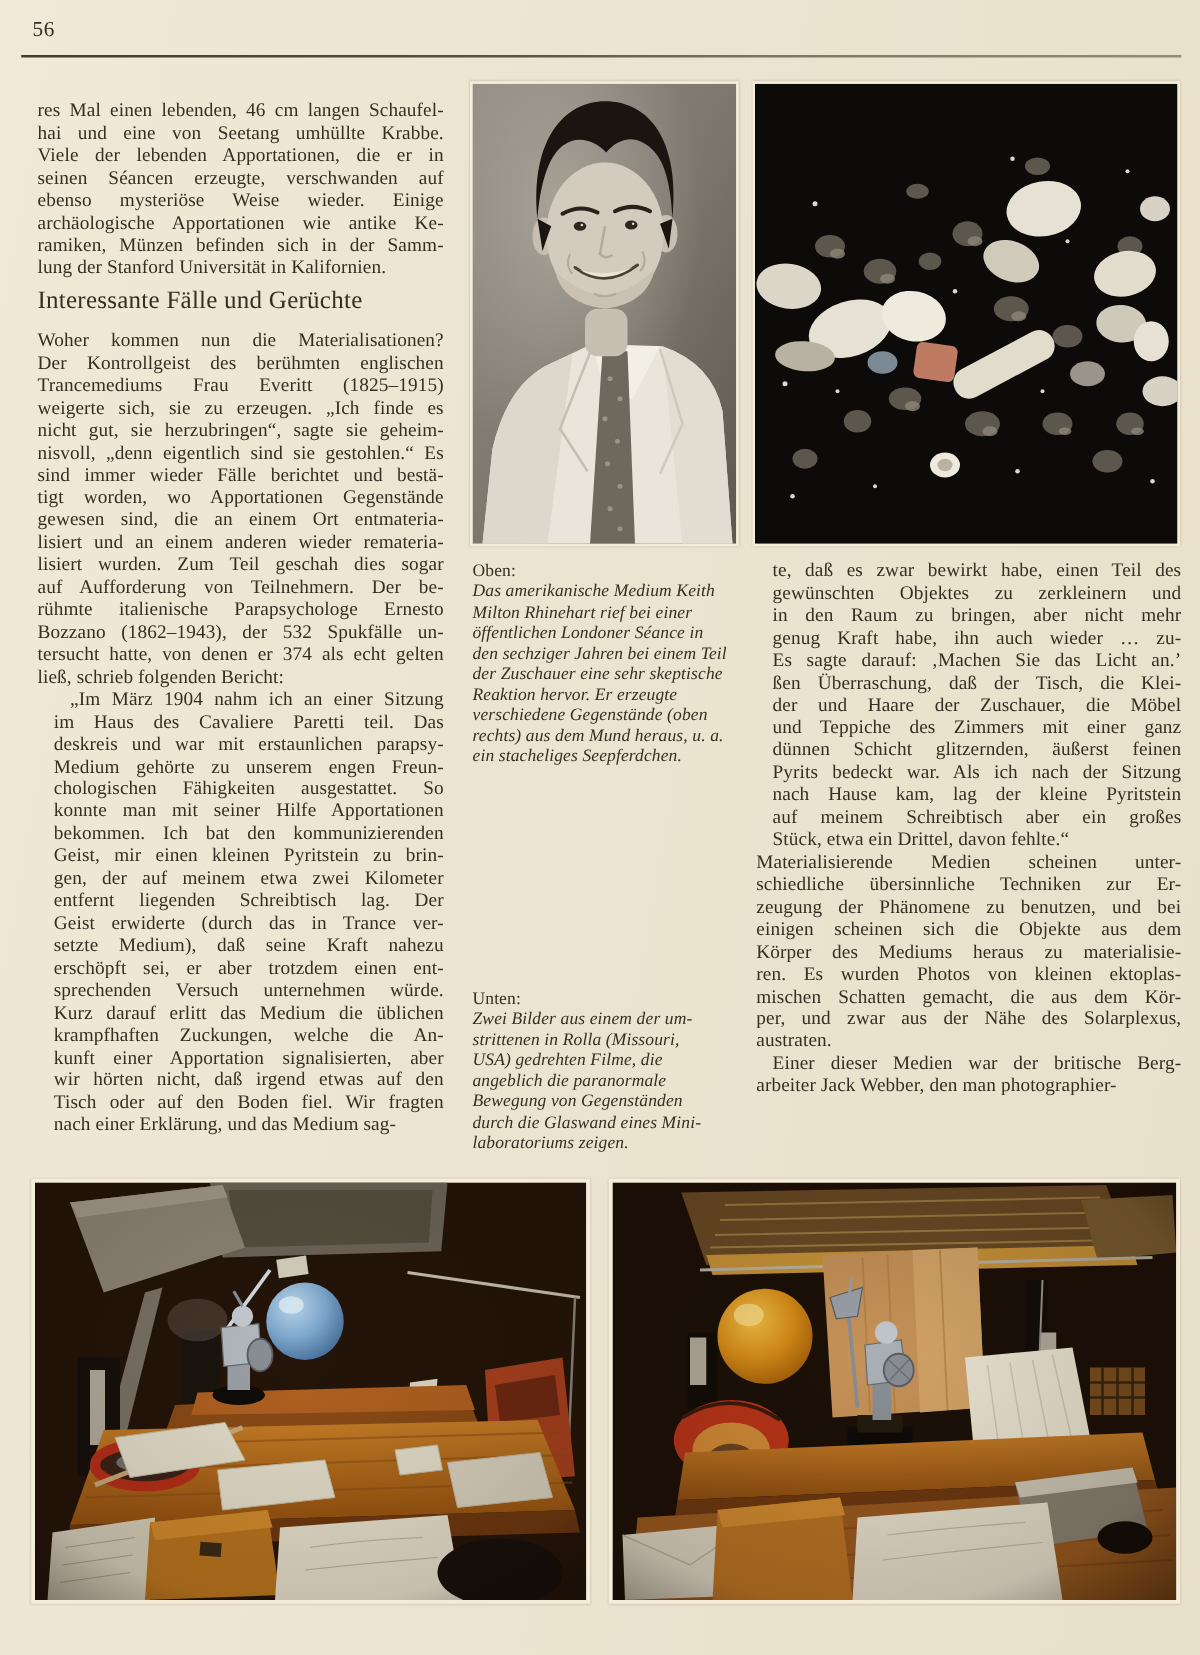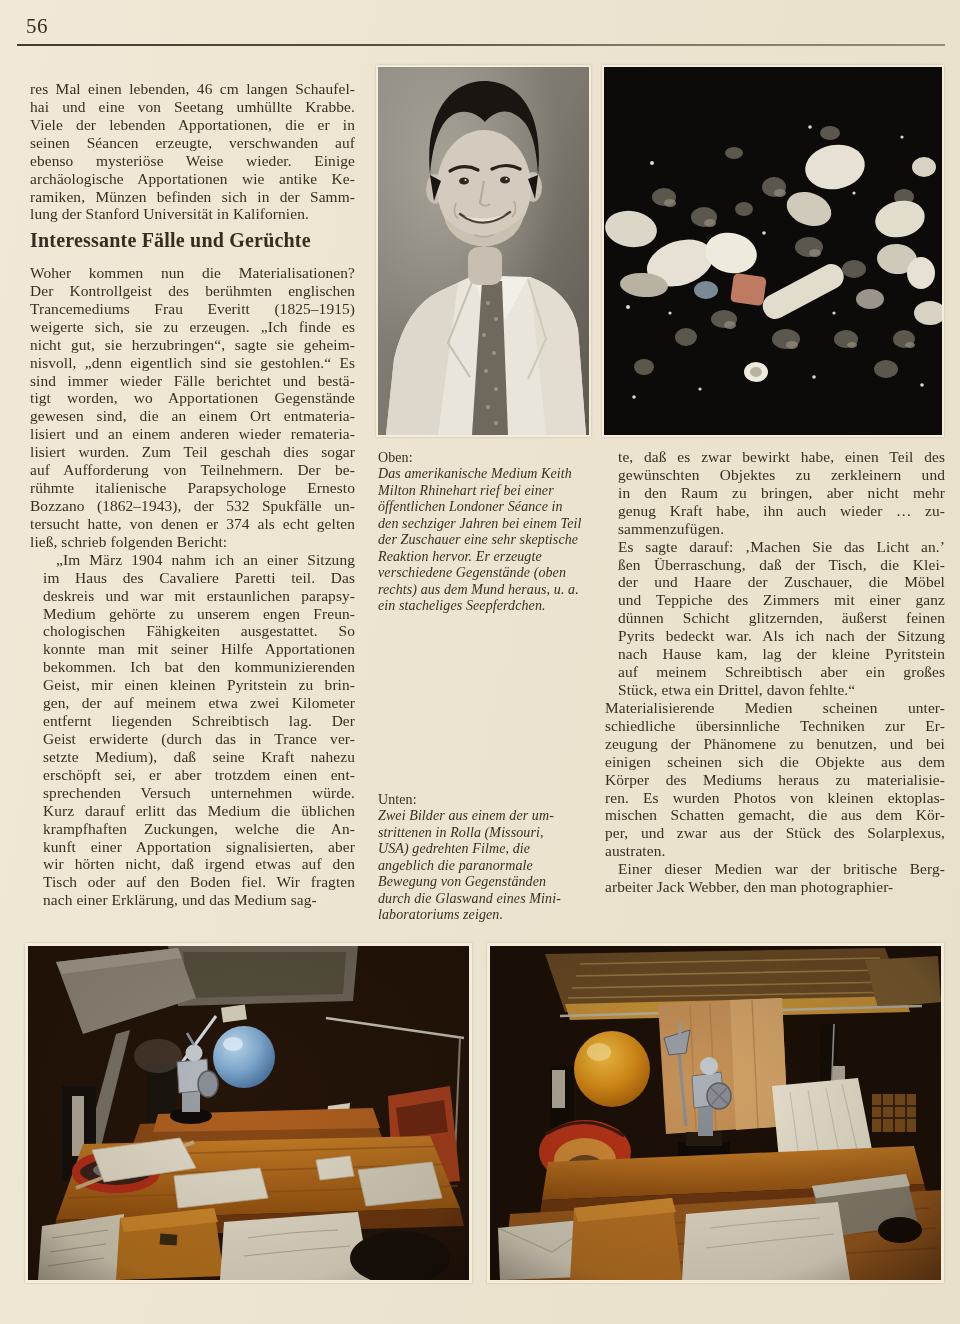--- a/index.html
+++ b/index.html
@@ -3,30 +3,30 @@
 <meta charset="utf-8">
 <style>
   html,body{margin:0;padding:0}
   body{
     position:relative;width:960px;height:1324px;overflow:hidden;
     background:linear-gradient(100deg,#f0e9d7 0%,#ece4d0 45%,#e8e0ca 100%);
     font-family:"Liberation Serif", serif;color:#372d22;
   }
   .abs{position:absolute}
   
-  .pageno{left:26px;top:14px;font-size:21px;letter-spacing:.5px}
+  .pageno{left:26px;top:14px;font-size:17px;letter-spacing:.5px}
   .rule{left:17px;top:44px;width:928px;height:2px;
     background:linear-gradient(to right,#413b30,#55503f 40%,#7d775f 65%,#948c74)}
   
   .col{font-size:15.4px;line-height:17.92px;letter-spacing:.1px;box-sizing:border-box}
   .ln{text-align:justify;text-align-last:justify;white-space:normal}
   .ln-last{text-align-last:left}
   .quoteblock{padding-left:13px}
   .indent-first .ln:first-child{text-indent:.85em}
-  .heading{left:30px;top:229px;width:340px;font-size:20px;font-weight:bold;letter-spacing:.2px}
+  .heading{left:30px;top:229px;width:340px;font-size:20px;font-weight:normal;letter-spacing:.2px}
   
   .caption{font-size:14px;line-height:16.45px;letter-spacing:.1px}
   .caption .ln{text-align:left;text-align-last:left}
   .cap-label{font-style:normal}
   .cap-lines{font-style:italic}
   
   .photo{position:absolute;background:#f3edda;box-shadow:0 0 2px rgba(60,45,25,.25)}
   .photo svg{display:block}
   .pad2{padding:2px}.pad3{padding:3px}
 </style>
@@ -246,21 +246,20 @@
     </div>
 </div>
 
 <div class="abs col" style="left:605px;top:448px;width:340px">
   <div class="quoteblock">
     <div>
         <div class="ln">te, daß es zwar bewirkt habe, einen Teil des</div>
         <div class="ln">gewünschten Objektes zu zerkleinern und</div>
         <div class="ln">in den Raum zu bringen, aber nicht mehr</div>
         <div class="ln">genug Kraft habe, ihn auch wieder … zu-</div>
-        <div class="ln ln-last">sammenzufügen.</div>
       </div>
     <div>
         <div class="ln">Es sagte darauf: ‚Machen Sie das Licht an.’</div>
         <div class="ln">ßen Überraschung, daß der Tisch, die Klei-</div>
         <div class="ln">der und Haare der Zuschauer, die Möbel</div>
         <div class="ln">und Teppiche des Zimmers mit einer ganz</div>
         <div class="ln">dünnen Schicht glitzernden, äußerst feinen</div>
         <div class="ln">Pyrits bedeckt war. Als ich nach der Sitzung</div>
         <div class="ln">nach Hause kam, lag der kleine Pyritstein</div>
         <div class="ln">auf meinem Schreibtisch aber ein großes</div>
@@ -268,21 +267,21 @@
       </div>
   </div>
   <div>
       <div class="ln">Materialisierende Medien scheinen unter-</div>
       <div class="ln">schiedliche übersinnliche Techniken zur Er-</div>
       <div class="ln">zeugung der Phänomene zu benutzen, und bei</div>
       <div class="ln">einigen scheinen sich die Objekte aus dem</div>
       <div class="ln">Körper des Mediums heraus zu materialisie-</div>
       <div class="ln">ren. Es wurden Photos von kleinen ektoplas-</div>
       <div class="ln">mischen Schatten gemacht, die aus dem Kör-</div>
-      <div class="ln">per, und zwar aus der Stück des Solarplexus,</div>
+      <div class="ln">per, und zwar aus der Nähe des Solarplexus,</div>
       <div class="ln ln-last">austraten.</div>
     </div>
   <div class="indent-first">
       <div class="ln">Einer dieser Medien war der britische Berg-</div>
       <div class="ln ln-last">arbeiter Jack Webber, den man photographier-</div>
     </div>
 </div>
 
 <div class="photo pad3" style="left:25px;top:943px">
   <svg width="441" height="334" viewBox="0 0 441 334">

